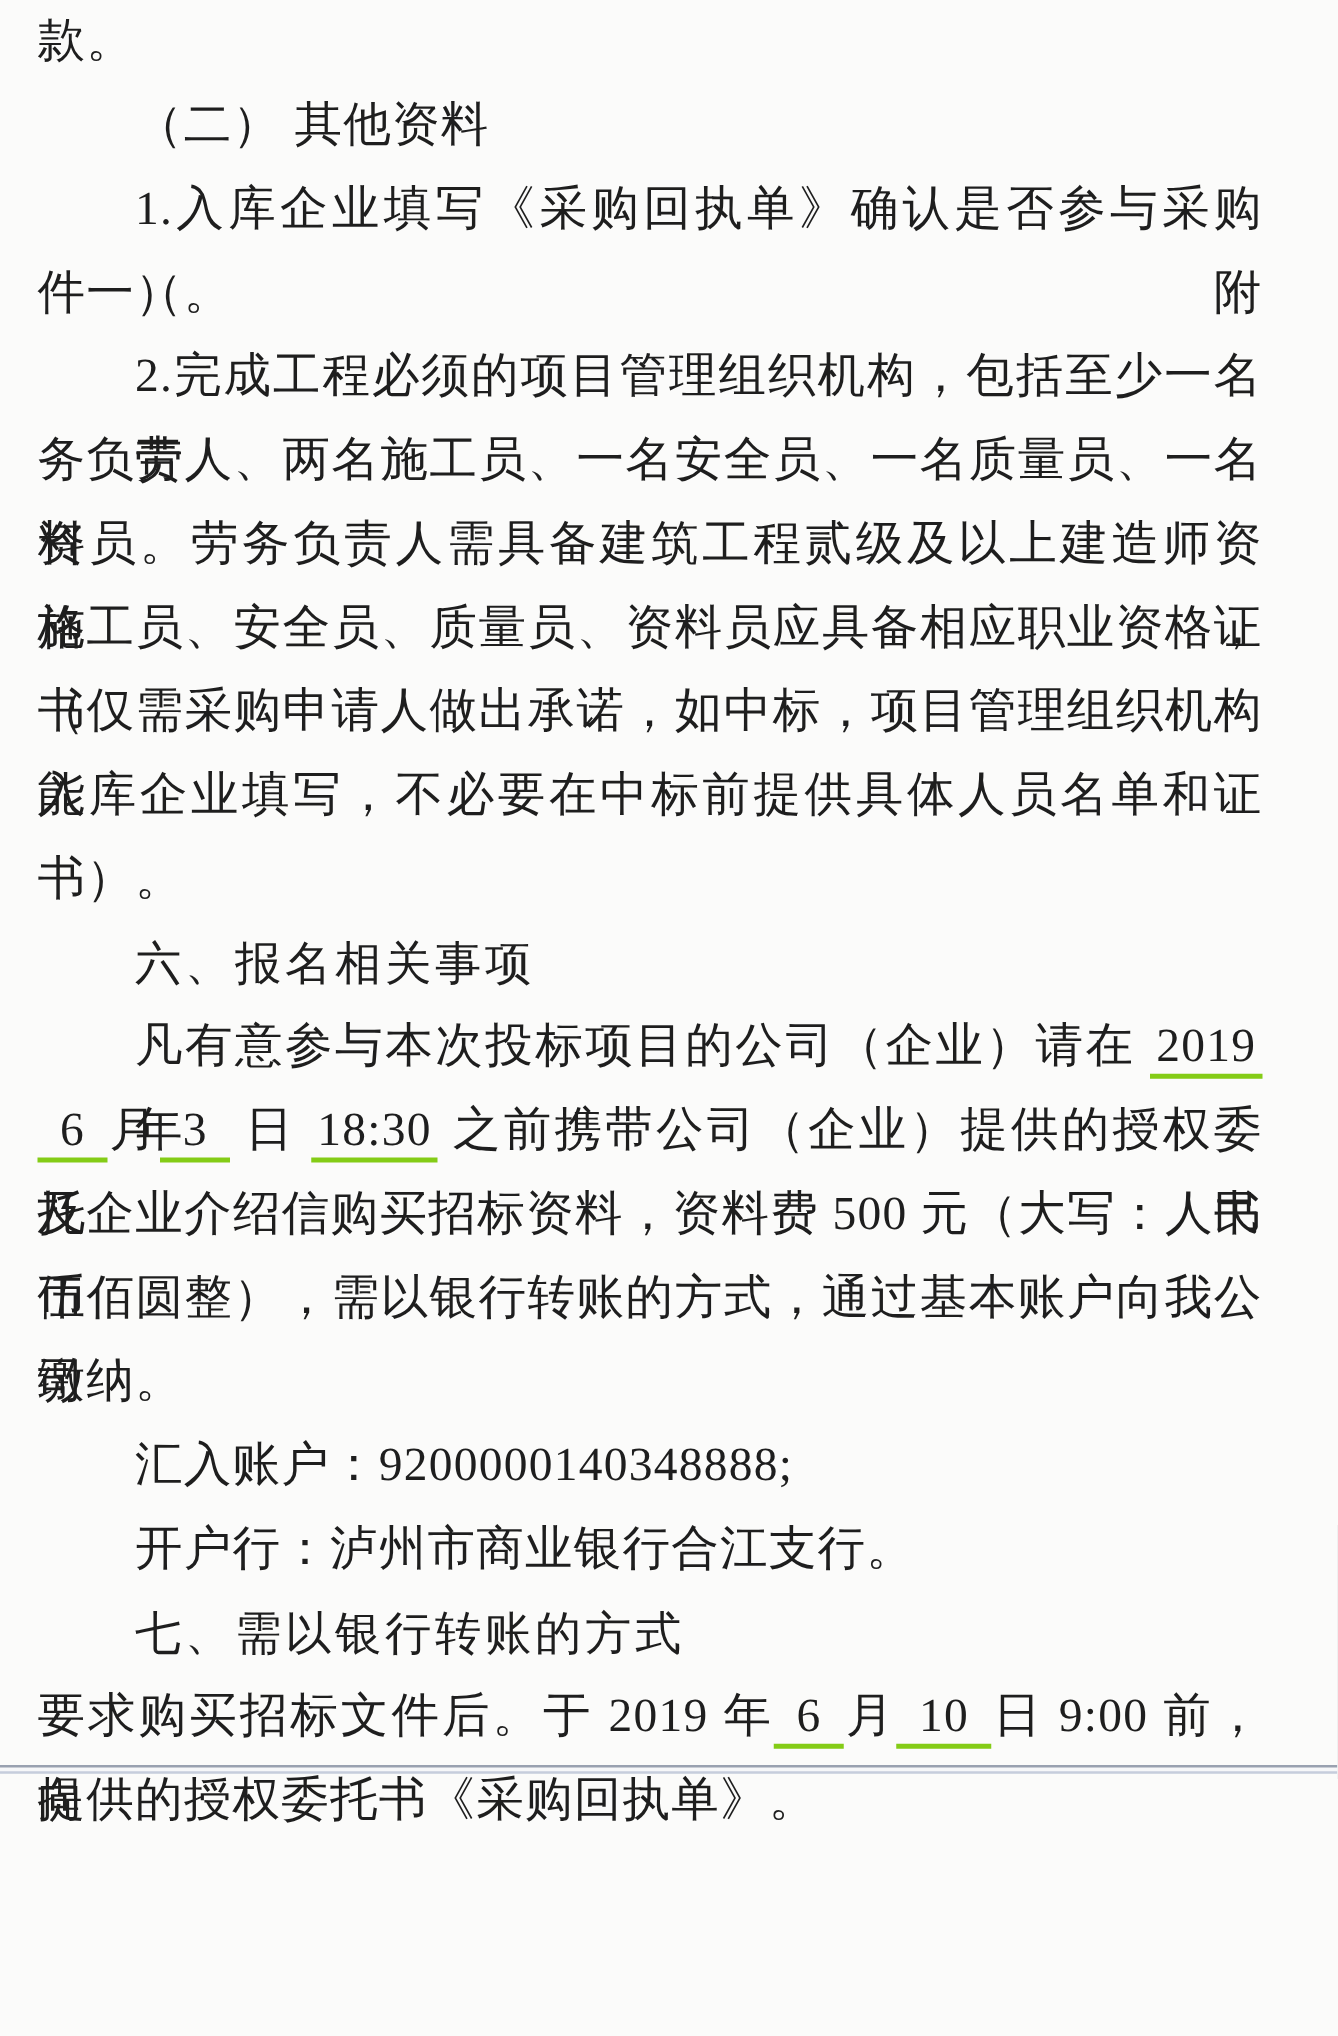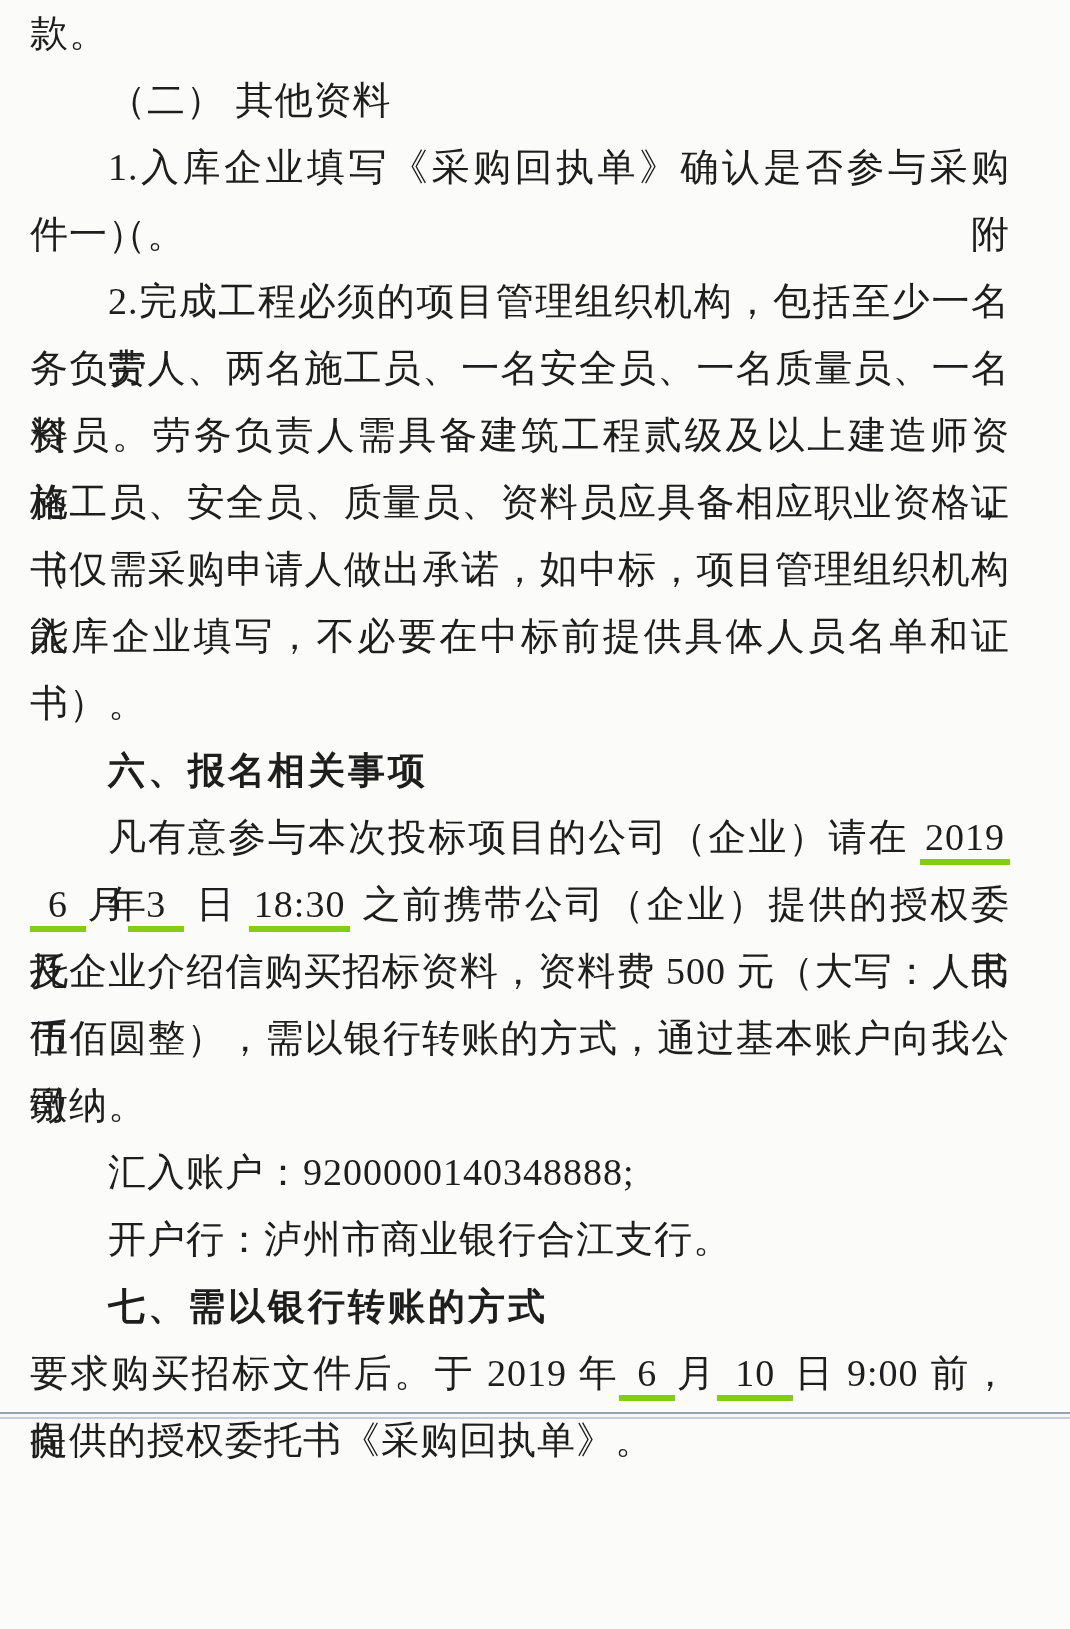--- a/index.html
+++ b/index.html
@@ -33,26 +33,26 @@
   }
   .line.just {
     text-align: justify;
     text-align-last: justify;
   }
   .line.ind {
     padding-left: 78px;
   }
   .line.heading {
     font-family: "Liberation Sans", "DejaVu Sans", sans-serif;
-    font-weight: 700;
+    font-weight: 400;
     font-size: 37px;
     letter-spacing: 3px;
   }
   .u {
-    border-bottom: 6px solid #84cc16;
+    border-bottom: 4px solid #84cc16;
     padding: 0 5px 1px 5px;
   }
   .u.wide {
     padding: 0 18px 1px 18px;
   }
   .separator {
     position: absolute;
     left: 0;
     top: 1412px;
     width: 1070px;

